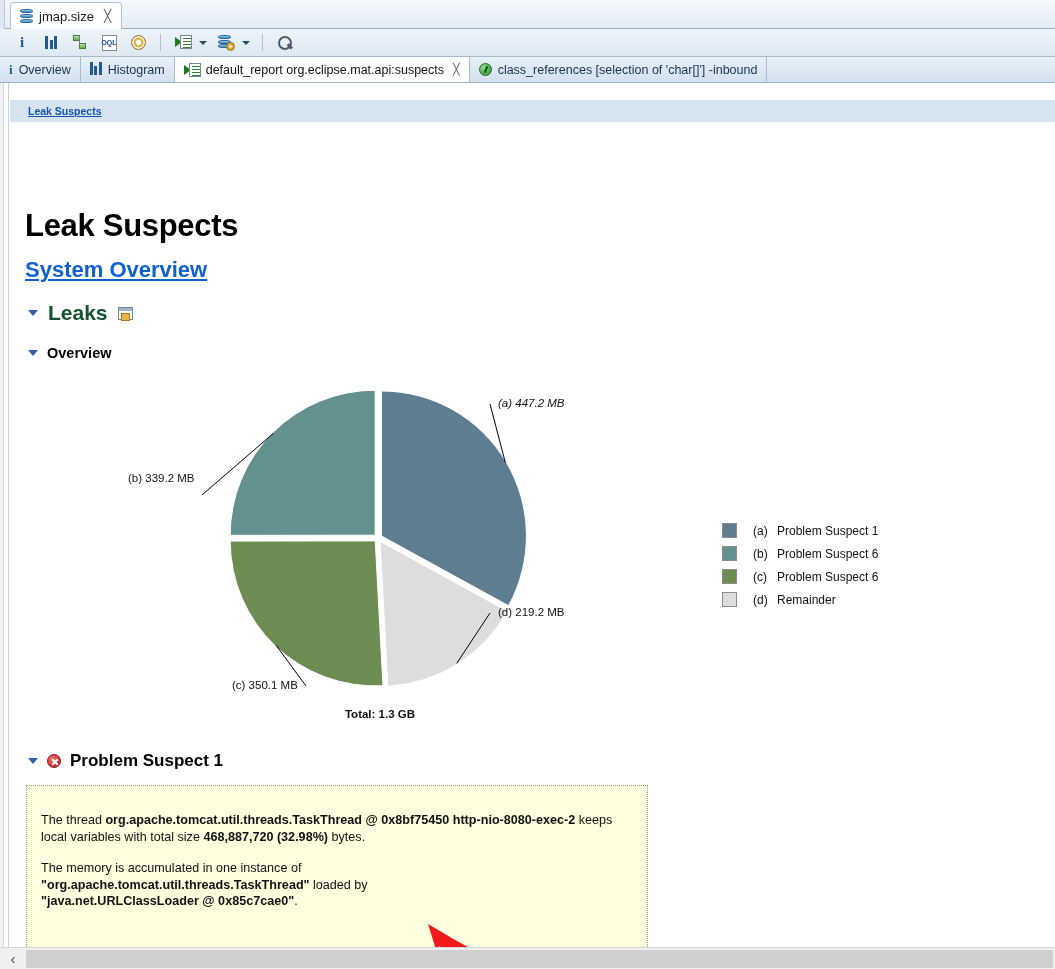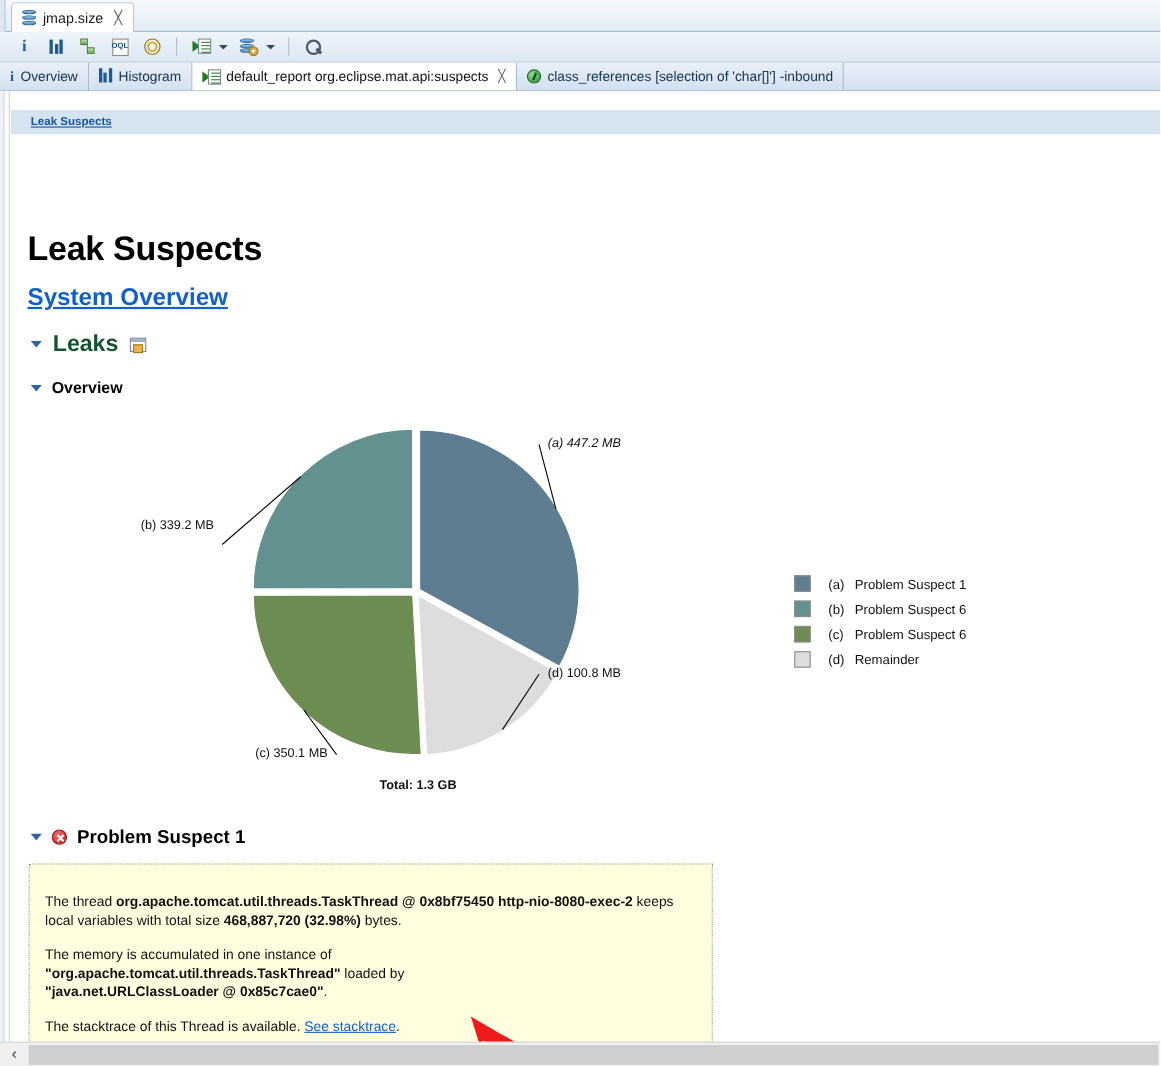--- a/index.html
+++ b/index.html
@@ -329,21 +329,21 @@
         <path d="M 265.16977099663256 152.17337590251233 L 120.16988876695933 152.358182235988 A 145 145 0 0 1 265.16977099663256 7.173375902512333 Z" fill="#629190" stroke="#ffffff" stroke-width="1"></path>
         <path d="M 395.3582093301866 79.60844532569725 L 380 21" stroke="#000" stroke-width="1" fill="none"></path>
         <path d="M 163.28152687540566 50.41490839295683 L 92 112" stroke="#000" stroke-width="1" fill="none"></path>
         <path d="M 166.22992493137255 262.4562786463682 L 196 303" stroke="#000" stroke-width="1" fill="none"></path>
         <path d="M 346.7438586809431 280.31322643693943 L 380 230" stroke="#000" stroke-width="1" fill="none"></path>
       </svg>
     <div class="chart-total">Total: 1.3 GB</div>
     <div class="pielabel" id="lbl-a" style="left: 388px; top: 14px; font-style: italic;">(a)  447.2 MB</div>
     <div class="pielabel" id="lbl-b" style="left: 18px; top: 89px;">(b)  339.2 MB</div>
     <div class="pielabel" id="lbl-c" style="left: 122px; top: 296px;">(c)  350.1 MB</div>
-    <div class="pielabel" id="lbl-d" style="left: 388px; top: 223px;">(d)  100.8 MB</div>
+    <div class="pielabel" id="lbl-d" style="left: 388px; top: 223px;">(d)  219.2 MB</div>
   </div>
 
   <div class="legend">
     <div class="lrow">
       <span class="sw" id="sw0" style="background: rgb(95, 125, 145);"></span>
       <span class="ltxt"><span class="lk">(a)</span><span>Problem Suspect 1</span></span>
     </div>
     <div class="lrow">
       <span class="sw" id="sw1" style="background: rgb(98, 145, 144);"></span>
       <span class="ltxt"><span class="lk">(b)</span><span>Problem Suspect 6</span></span>
@@ -360,21 +360,20 @@
 
   <div class="h-suspect">
     <span class="tri"></span>
     <span class="ico-error"></span>
     <span class="htxt">Problem Suspect 1</span>
   </div>
 
   <div class="suspectbox">
     <p><span>The thread </span><b>org.apache.tomcat.util.threads.TaskThread @ 0x8bf75450 http-nio-8080-exec-2</b><span> keeps local variables with total size </span><b>468,887,720 (32.98%)</b><span> bytes.</span></p>
     <p><span>The memory is accumulated in one instance of</span><br><b>"org.apache.tomcat.util.threads.TaskThread"</b><span> loaded by</span><br><b>"java.net.URLClassLoader @ 0x85c7cae0"</b><span>.</span></p>
-    <p><span>The stacktrace of this Thread is available. </span><a href="#">See stacktrace</a><span>.</span></p>
 
   </div>
 
   <svg class="redarrow" viewBox="0 0 70 44">
     <path d="M4,3 L26,16 L19,18 L34,27 L30,34 L15,25 L13,32 Z" fill="#f01a1a"></path>
     <path d="M13,13 L68,43" stroke="#f01a1a" stroke-width="7" stroke-linecap="butt"></path>
   </svg>
 
 </div>
 

